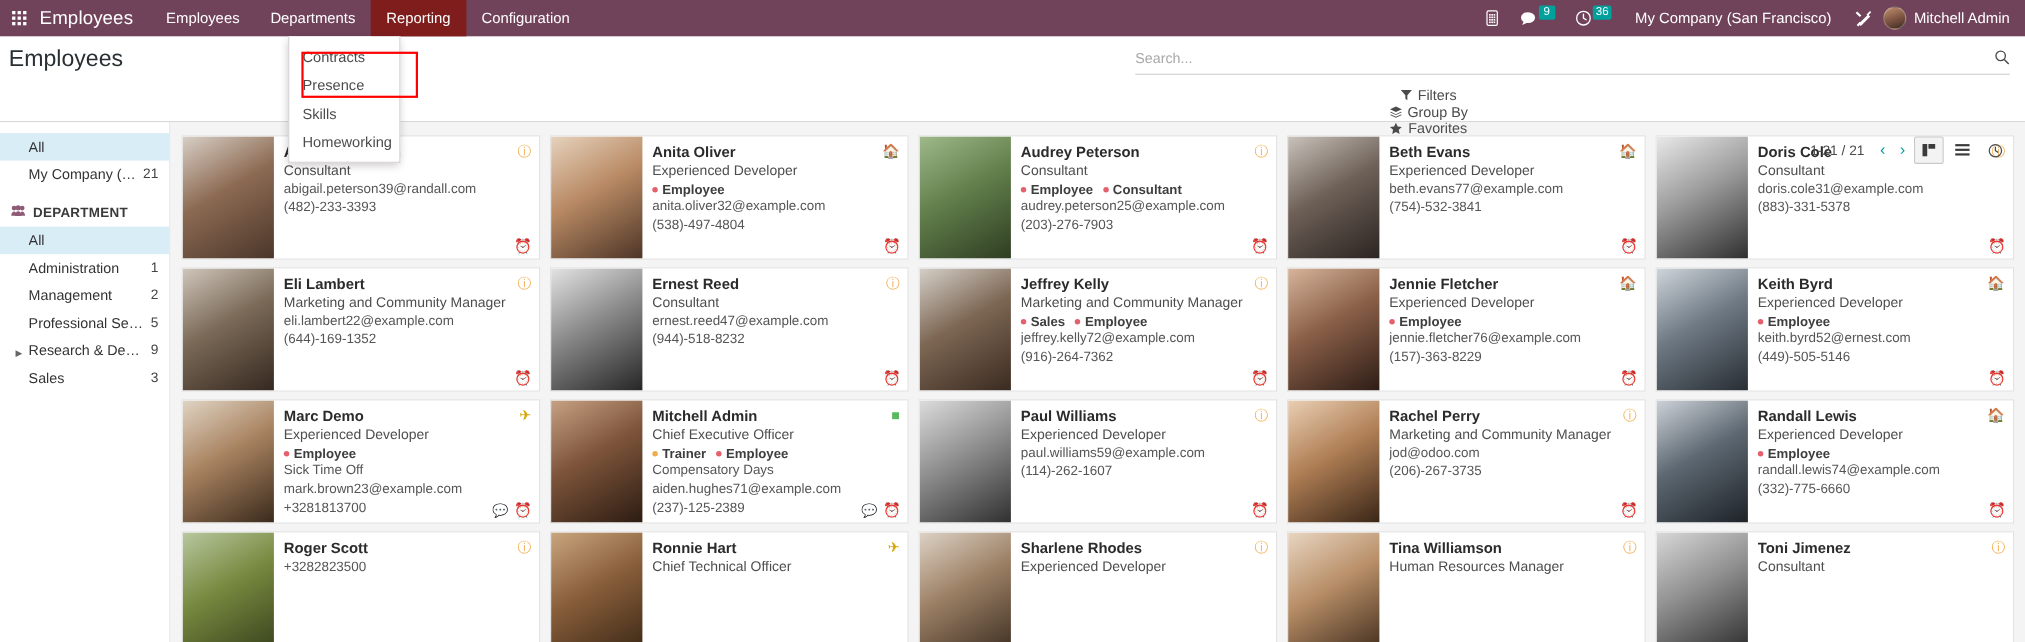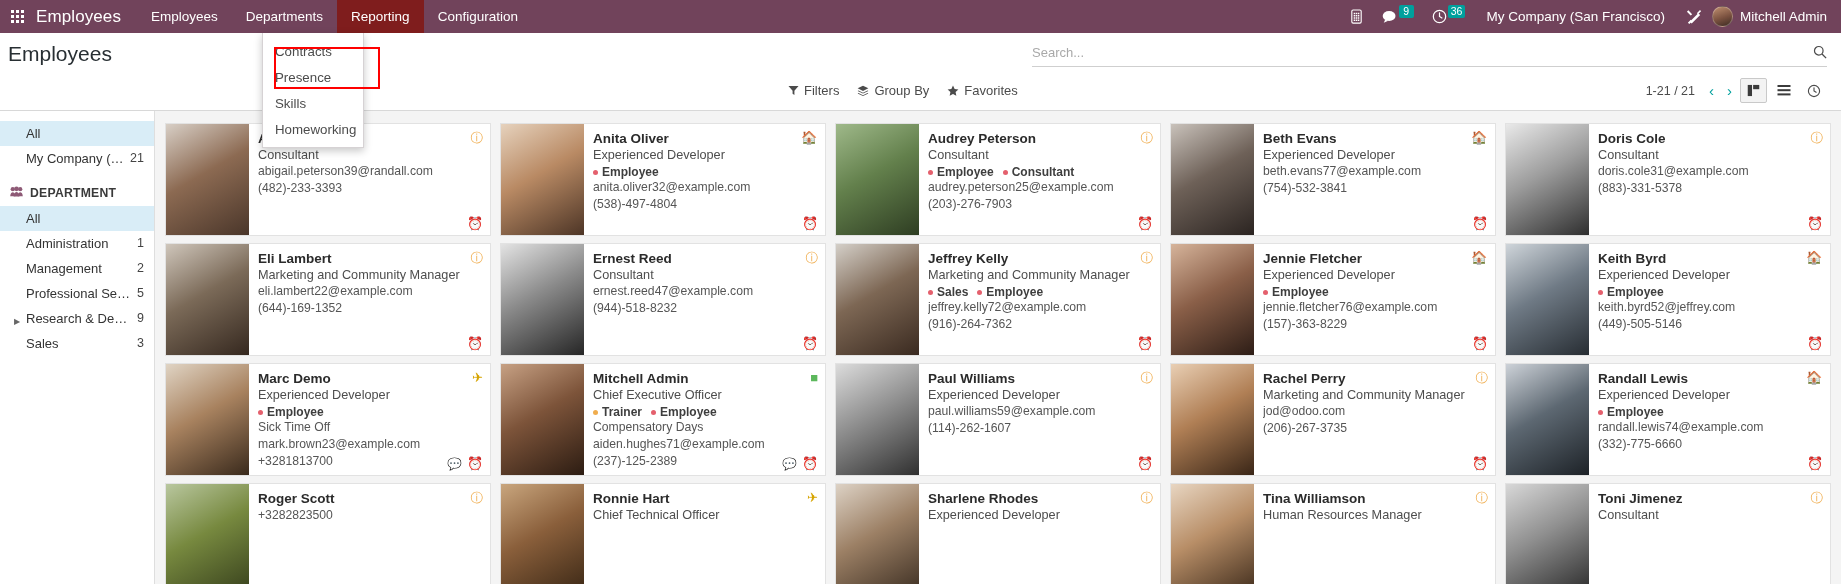--- a/index.html
+++ b/index.html
@@ -131,20 +131,21 @@
     background: transparent;
     font-family: "Liberation Sans", sans-serif;
   }
   .searchbar input::placeholder { color: #a9a9a9; }
   .search-ico { color: #4b4b4b; font-size: 15px; padding-left: 6px; cursor:pointer;}
 
   .cp-row2 {
     display: flex; align-items: center;
     margin-top: 11px;
     padding-left: 780px;
+    flex-direction: column;
   }
   .cp-btn {
     display:flex; align-items:center; gap:5px;
     font-size: 13px; color: #4b4b4b;
     margin-right: 18px; cursor: pointer;
     white-space: nowrap;
   }
   .cp-right { margin-left:auto; display:flex; align-items:center; gap: 3px;}
   .pager { font-size: 12.5px; color: #4b4b4b; margin-right: 6px; white-space: nowrap;}
   .arrow-btn { color:#00a09d; font-size: 15px; padding: 0 5px; cursor:pointer; }
@@ -590,21 +591,21 @@
         <div class="card">
           <div class="cimg" style="background-image:linear-gradient(150deg,#cfd5da,#6f7a85 45%,#272d33)"></div>
      <div class="cbody">
        <div class="cname">Keith Byrd</div>
        <div class="cjob">Experienced Developer</div>
        <div class="ctags">
               <span class="ctag">
        <span class="dot" style="background:#e4606d"></span>Employee</span>
             </div>
 
-       <div class="cline">keith.byrd52@jeffrey.com</div>
+       <div class="cline">keith.byrd52@ernest.com</div>
        <div class="cline">(449)-505-5146</div>
      </div>
      <div class="ctopico"><span class="ico-home">🏠</span></div>
      <div class="cbotico">
             <span class="ico-clock">⏰</span>
           </div>
         </div>
         <div class="card">
           <div class="cimg" style="background-image:linear-gradient(150deg,#e0d4c4,#a8825f 45%,#3a2a1c)"></div>
      <div class="cbody">

